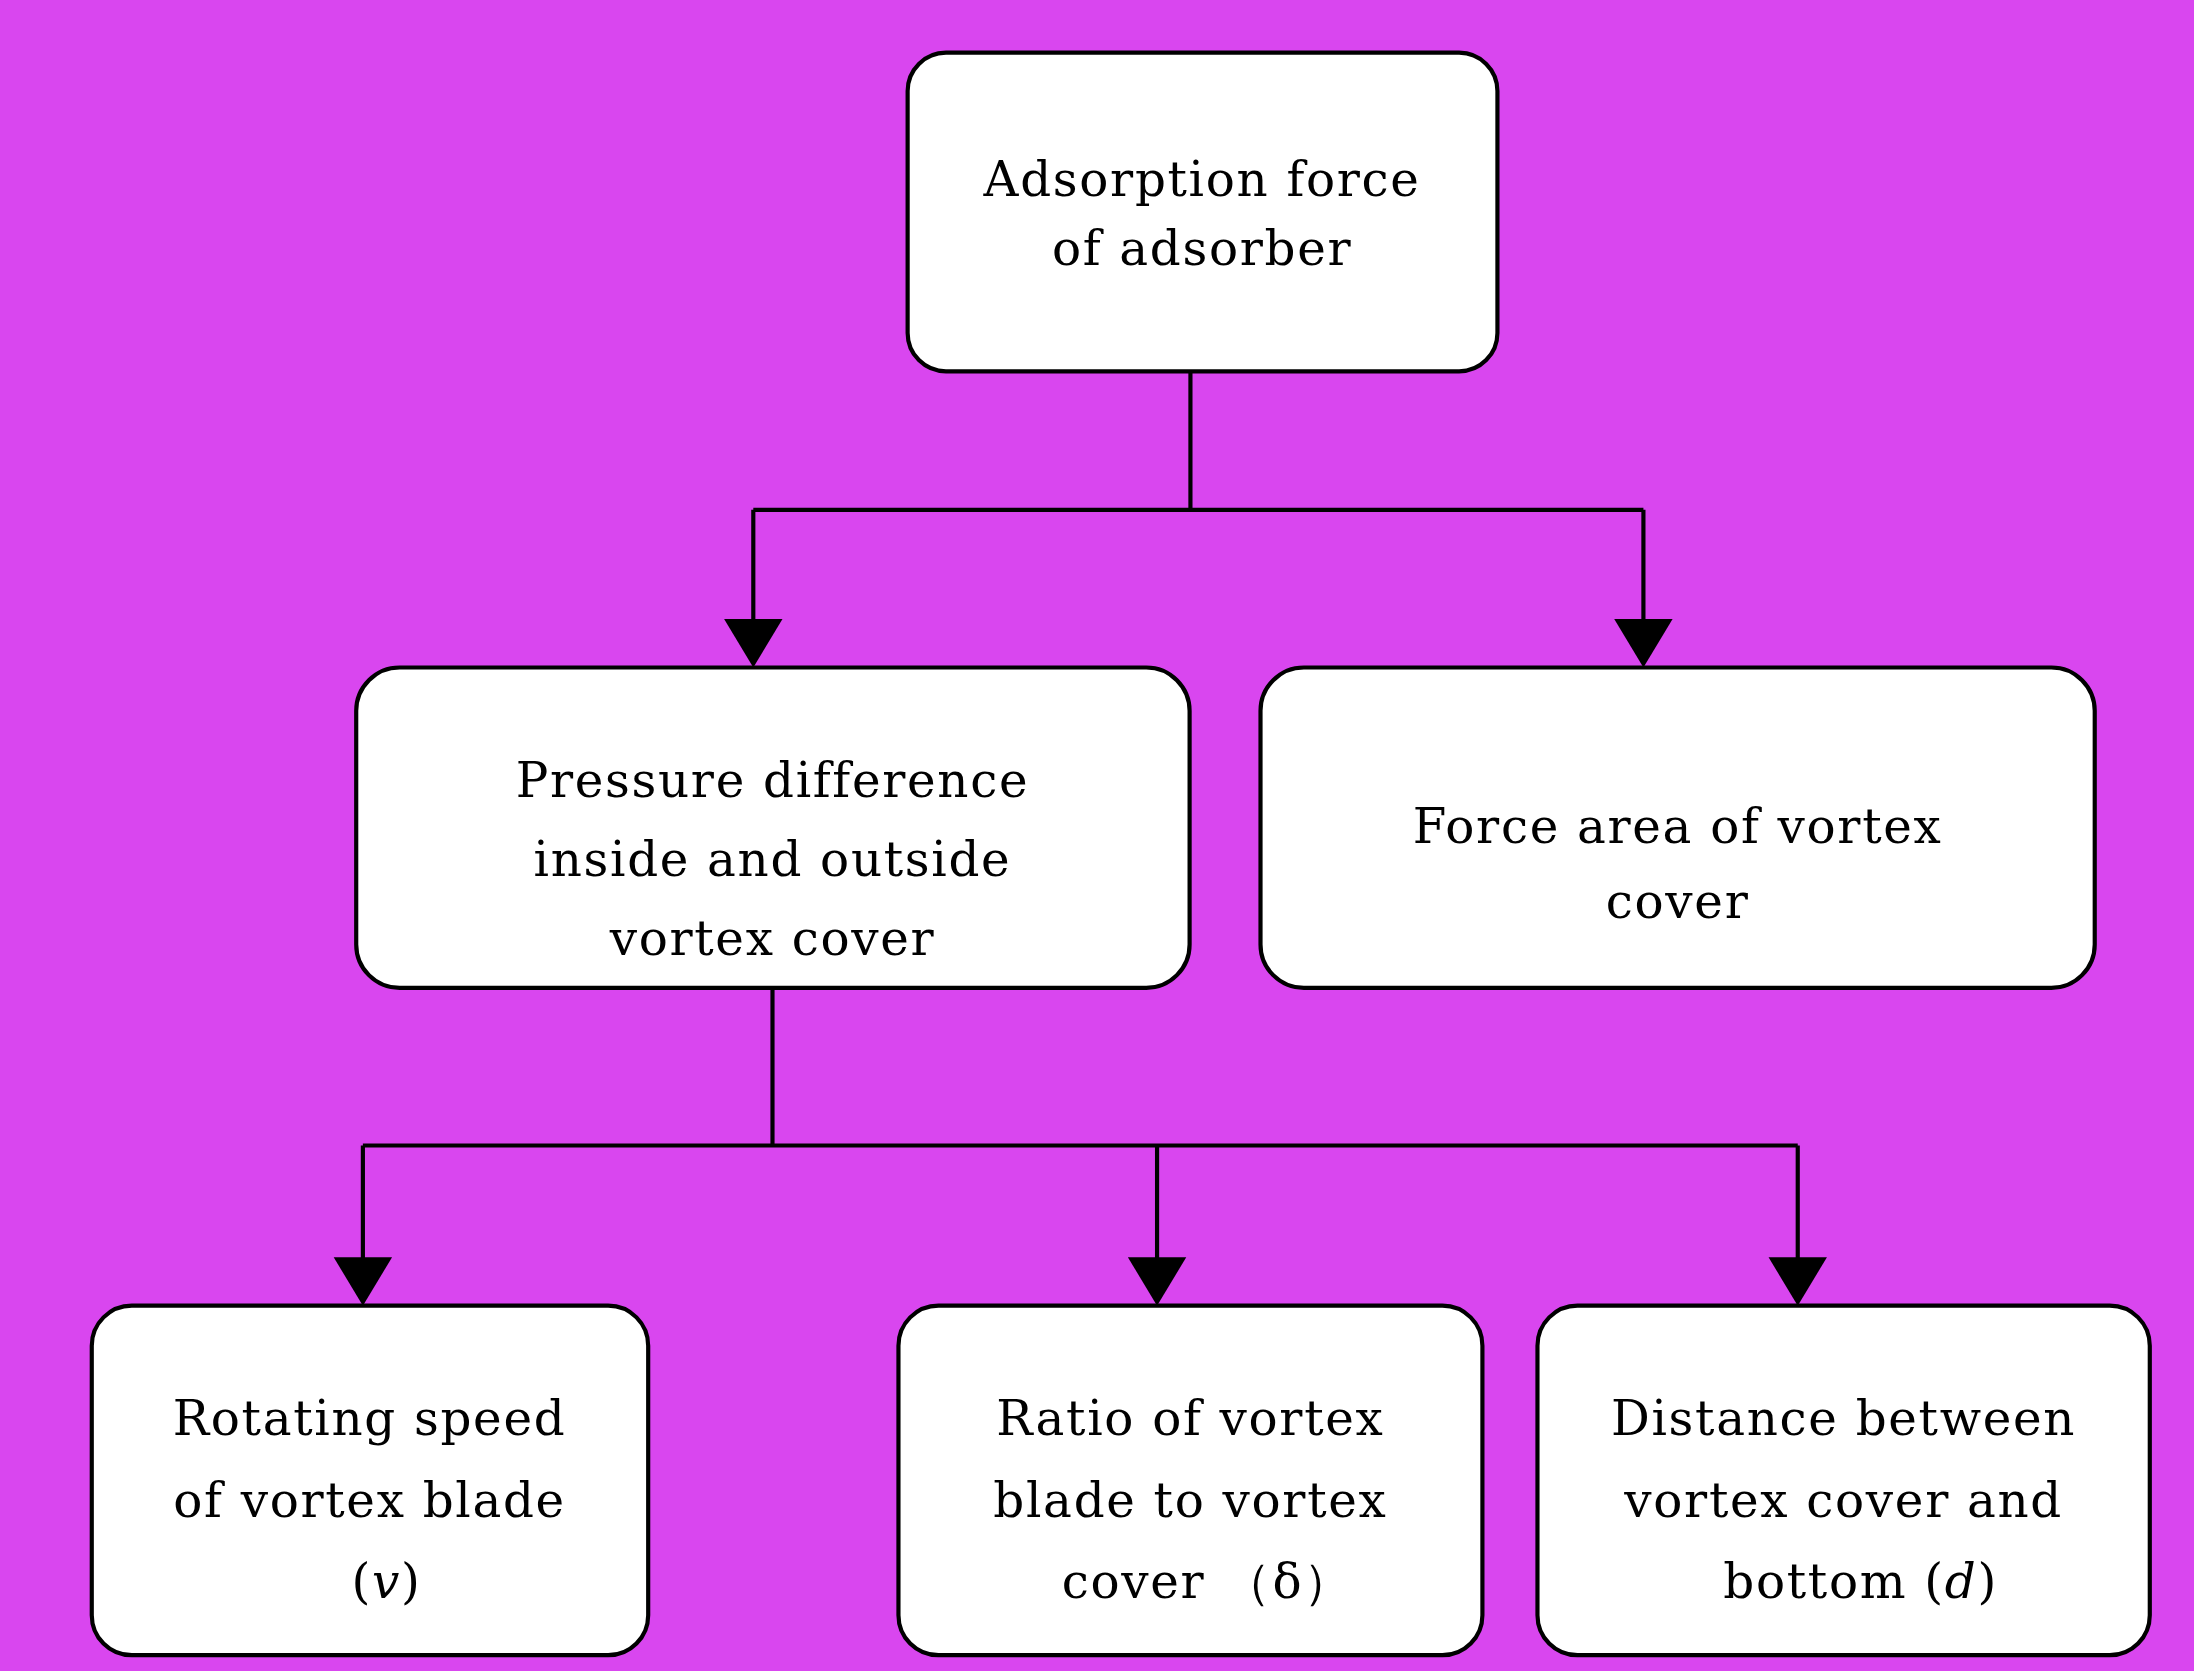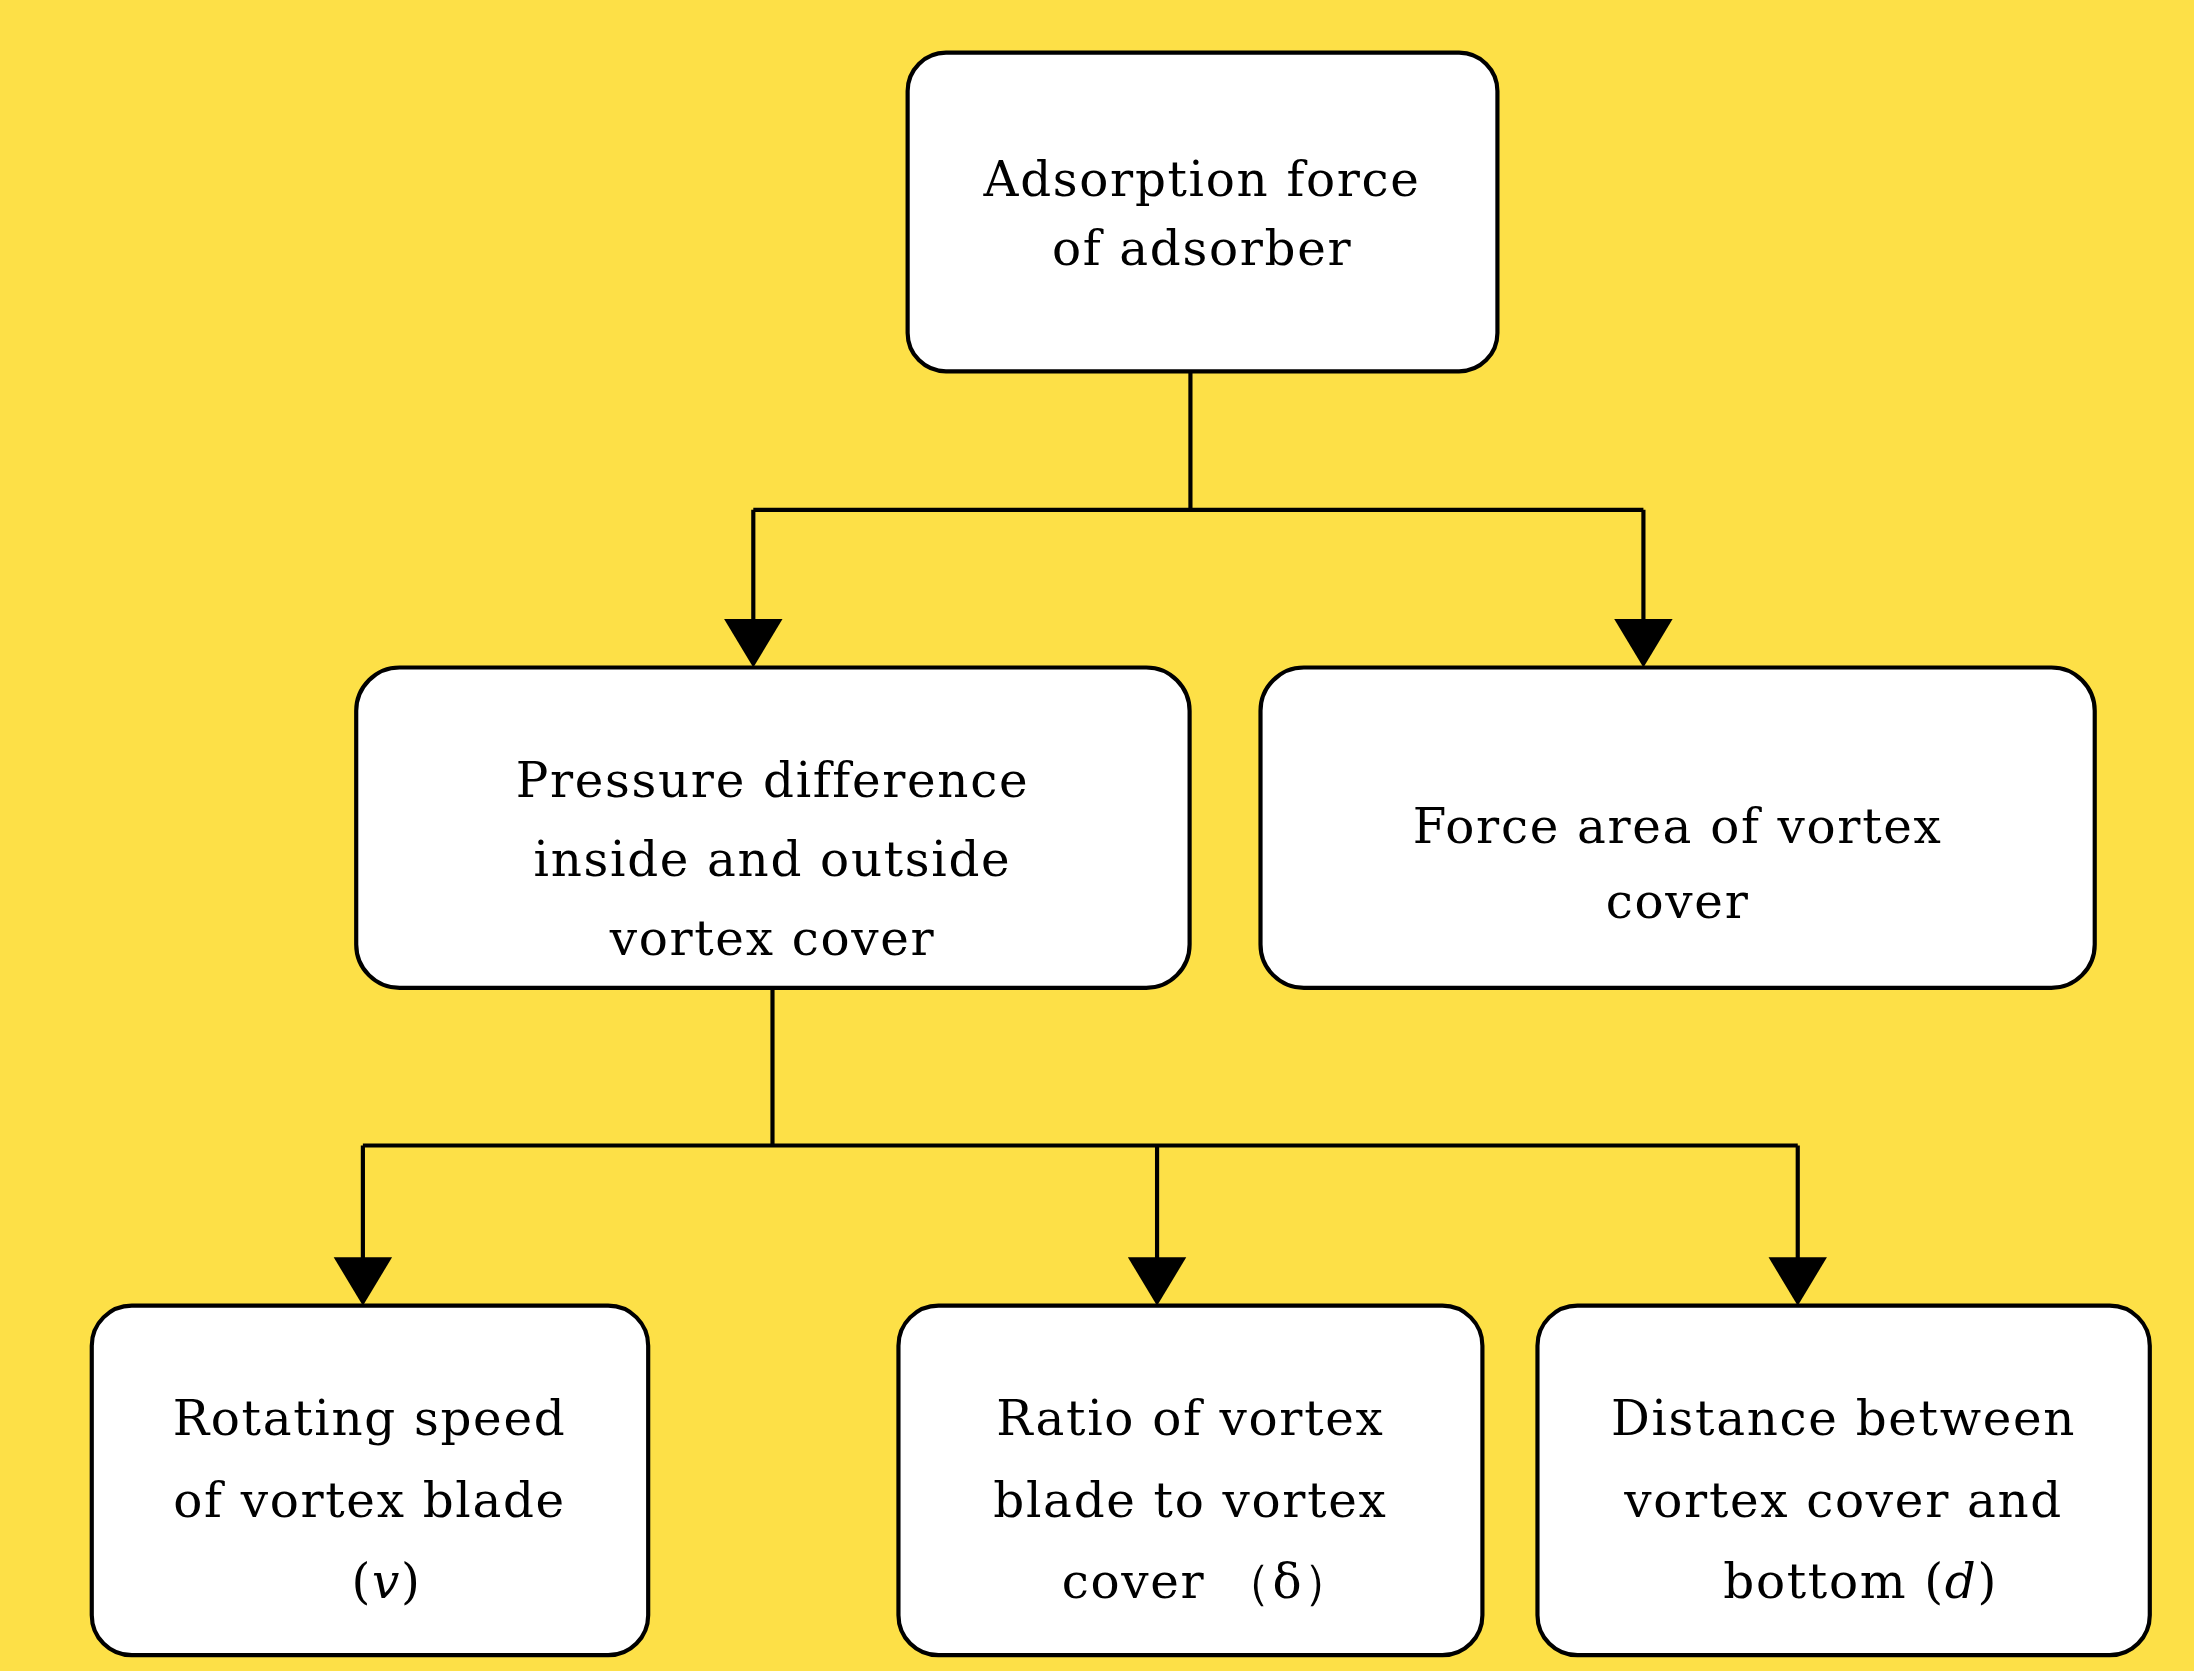--- a/index.html
+++ b/index.html
@@ -11,21 +11,21 @@
   body {
     width: 2194px;
     height: 1672px;
     overflow: hidden;
     font-family: "DejaVu Serif", "Liberation Serif", serif;
   }
   #diagram-root {
     position: relative;
     width: 2194px;
     height: 1672px;
-    background: #fde047;
+    background: #d946ef;
   }
   svg.diagram {
     display: block;
     width: 2194px;
     height: 1672px;
   }
   .node-box {
     fill: #ffffff;
     stroke: #000000;
     stroke-width: 5;

